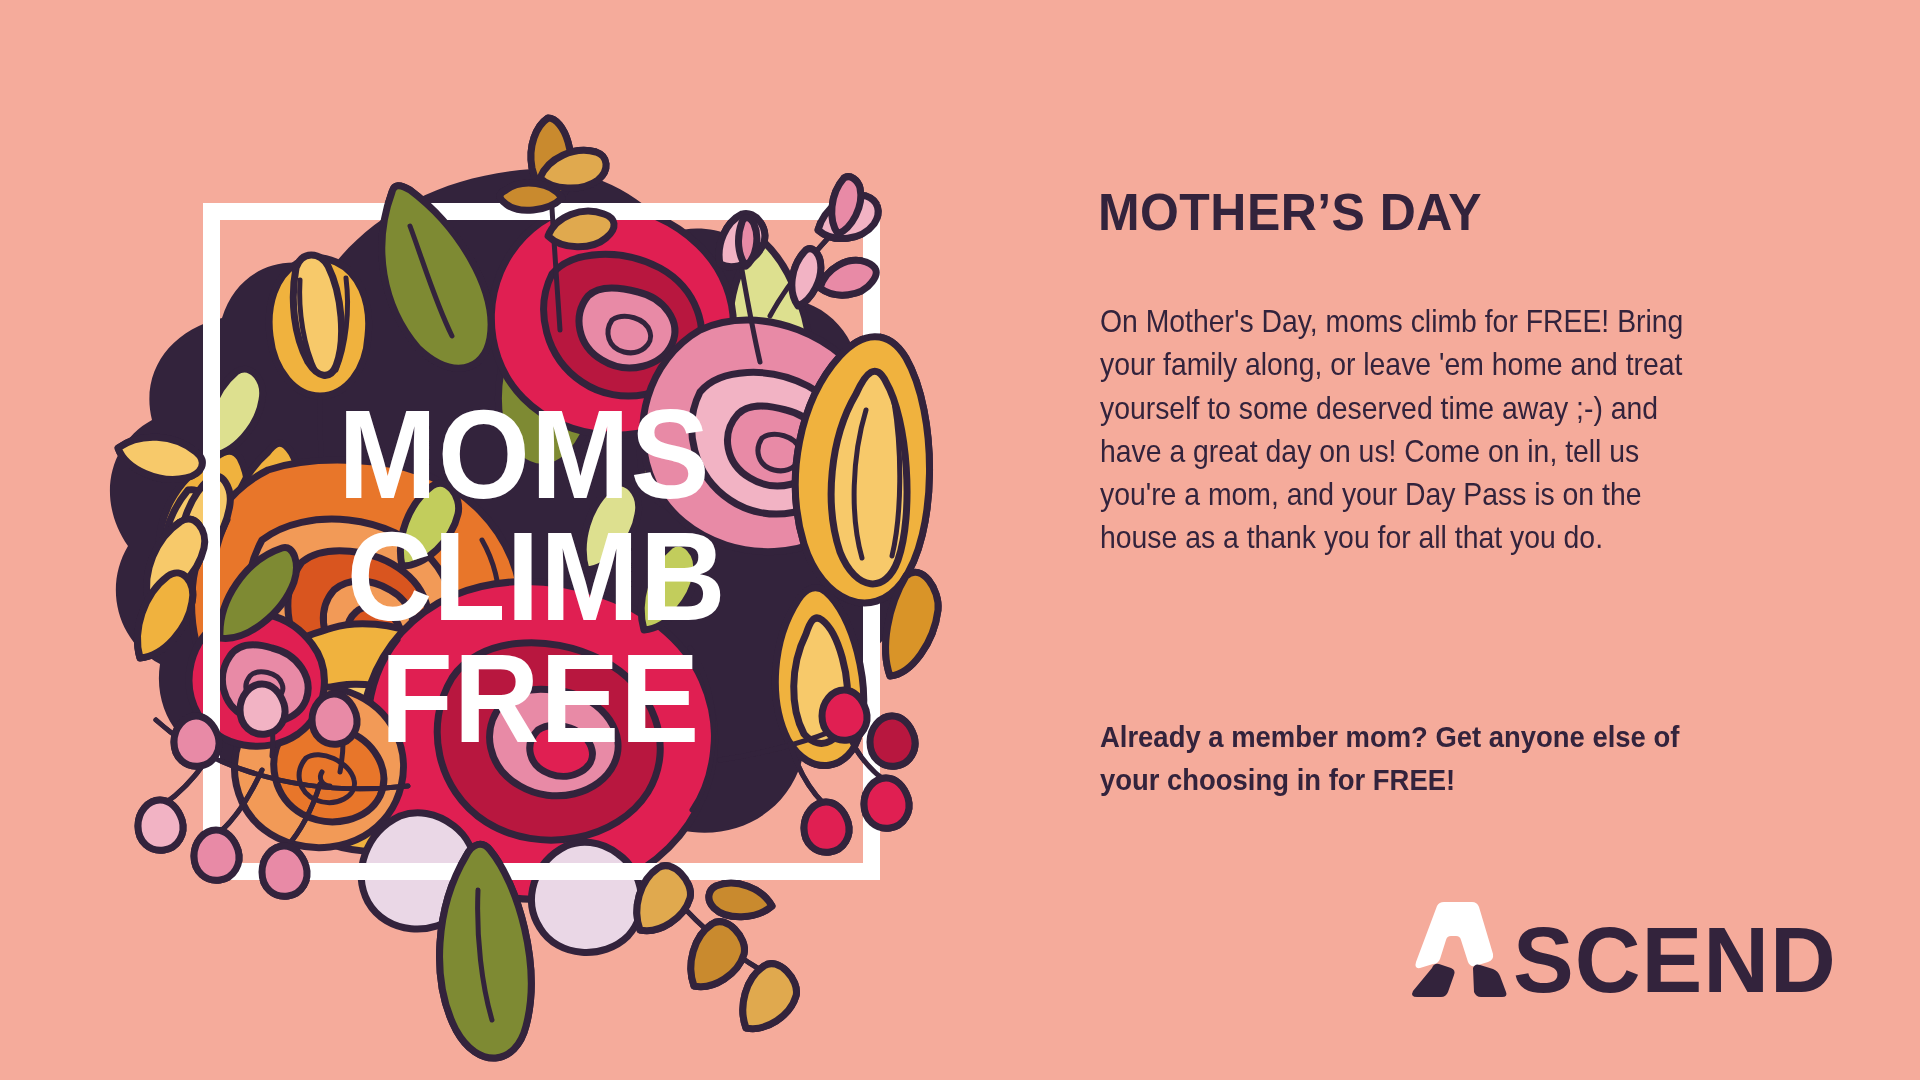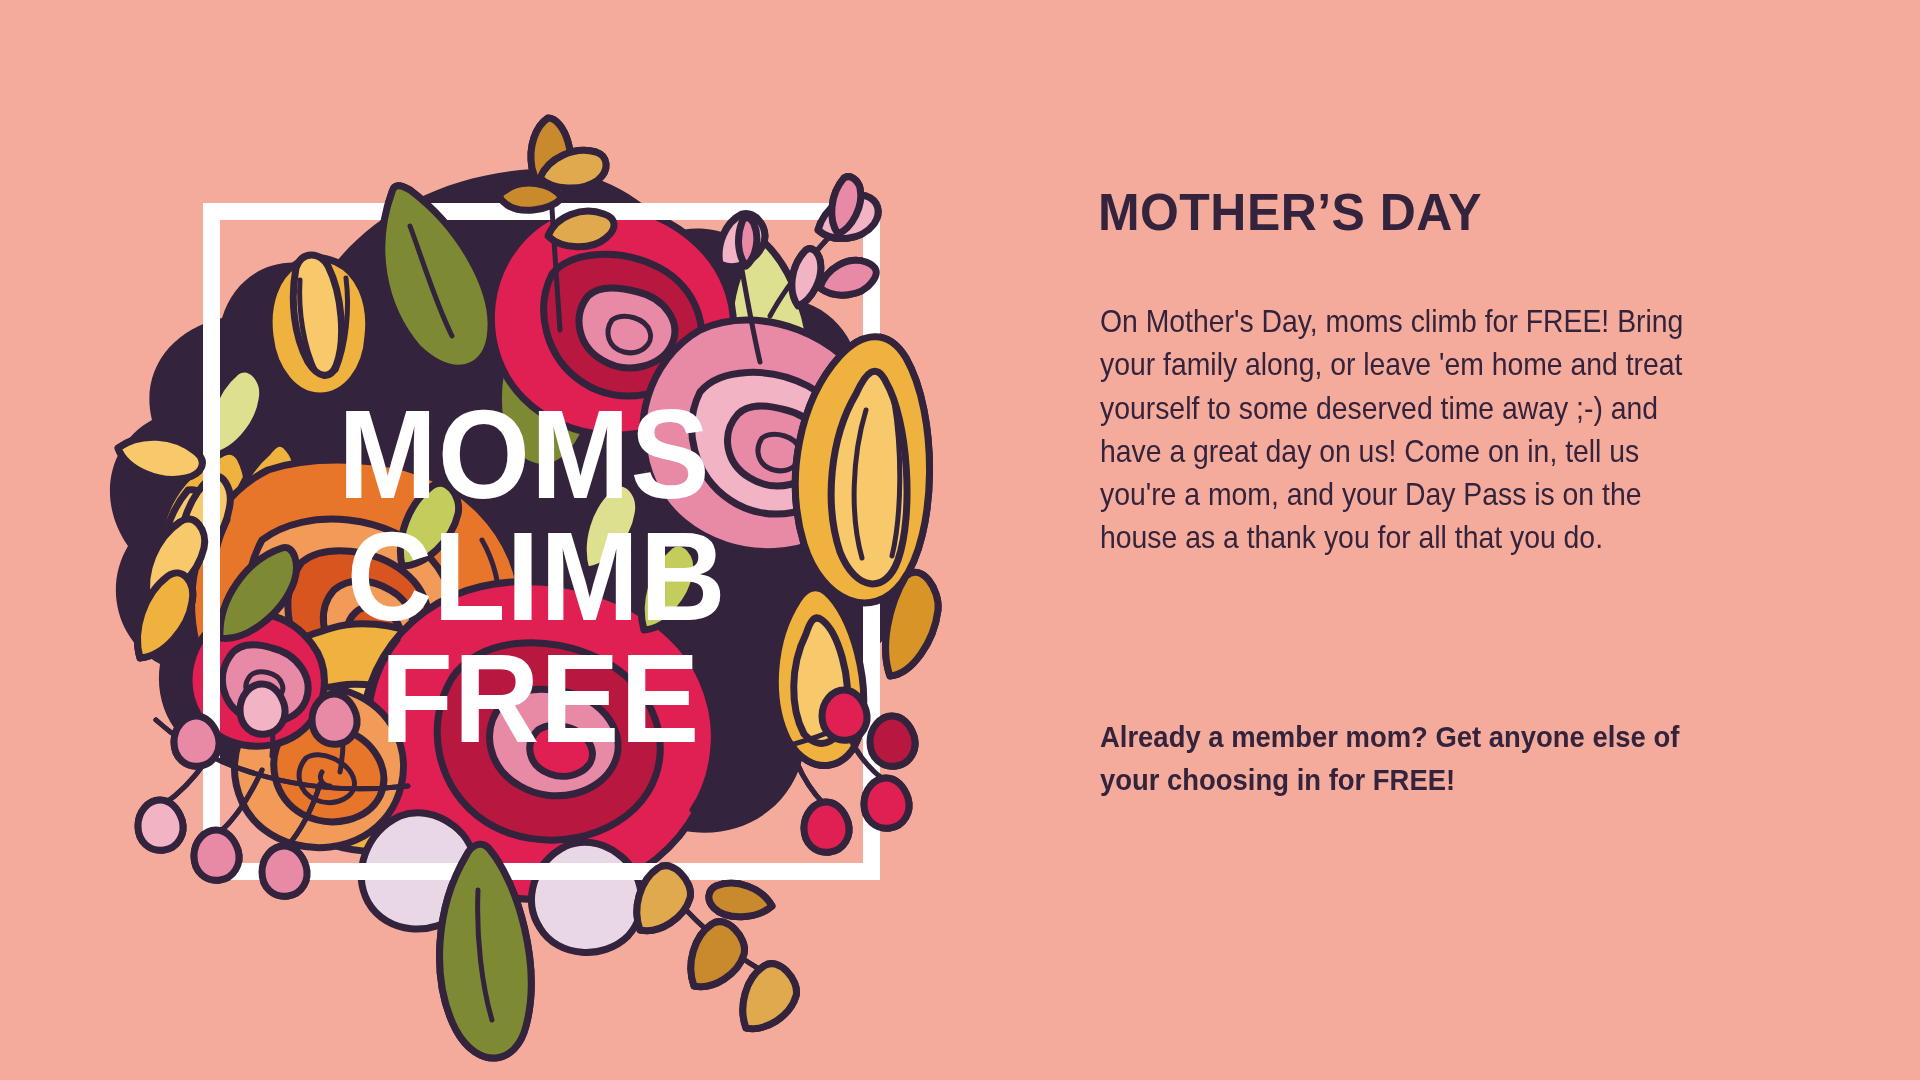--- a/index.html
+++ b/index.html
@@ -522,14 +522,25 @@
       <span class="ol ol-free">FREE</span>
     </div>
   </div>
 
   <div class="content">
     <div class="headline">MOTHER’S DAY</div>
     <div class="body-copy">On Mother's Day, moms climb for FREE! Bring your family along, or leave 'em home and treat yourself to some deserved time away ;-) and have a great day on us! Come on in, tell us you're a mom, and your Day Pass is on the house as a thank you for all that you do.</div>
     <div class="kicker">Already a member mom? Get anyone else of your choosing in for FREE!</div>
   </div>
 
+  <div class="logo">
+    <svg class="logo-mark" width="110" height="96" viewBox="0 0 110 96" xmlns="http://www.w3.org/2000/svg">
+
+      <path fill="#ffffff" d="M36 4 Q38 0 43 0 L71 0 Q76 0 78 5 L92 52 Q93 58 87 60 L74 64 Q69 65 67 60 L60 38 Q59 34 55 34 L50 34 Q46 34 45 38 L39 57 Q37 62 32 62 L19 66 Q13 67 15 60 Z"></path>
+
+      <path fill="#33233c" d="M31 66 Q33 61 38 62 L50 66 Q55 68 53 73 L47 90 Q45 95 40 95 L16 95 Q9 95 12 89 Z"></path>
+
+      <path fill="#33233c" d="M72 66 Q74 61 79 63 L92 67 Q97 69 99 74 L105 90 Q107 95 101 95 L80 95 Q75 95 73 90 Z"></path>
+    </svg>
+    <span class="logo-word">SCEND</span>
+  </div>
 
 </div>
 
 </body></html>

